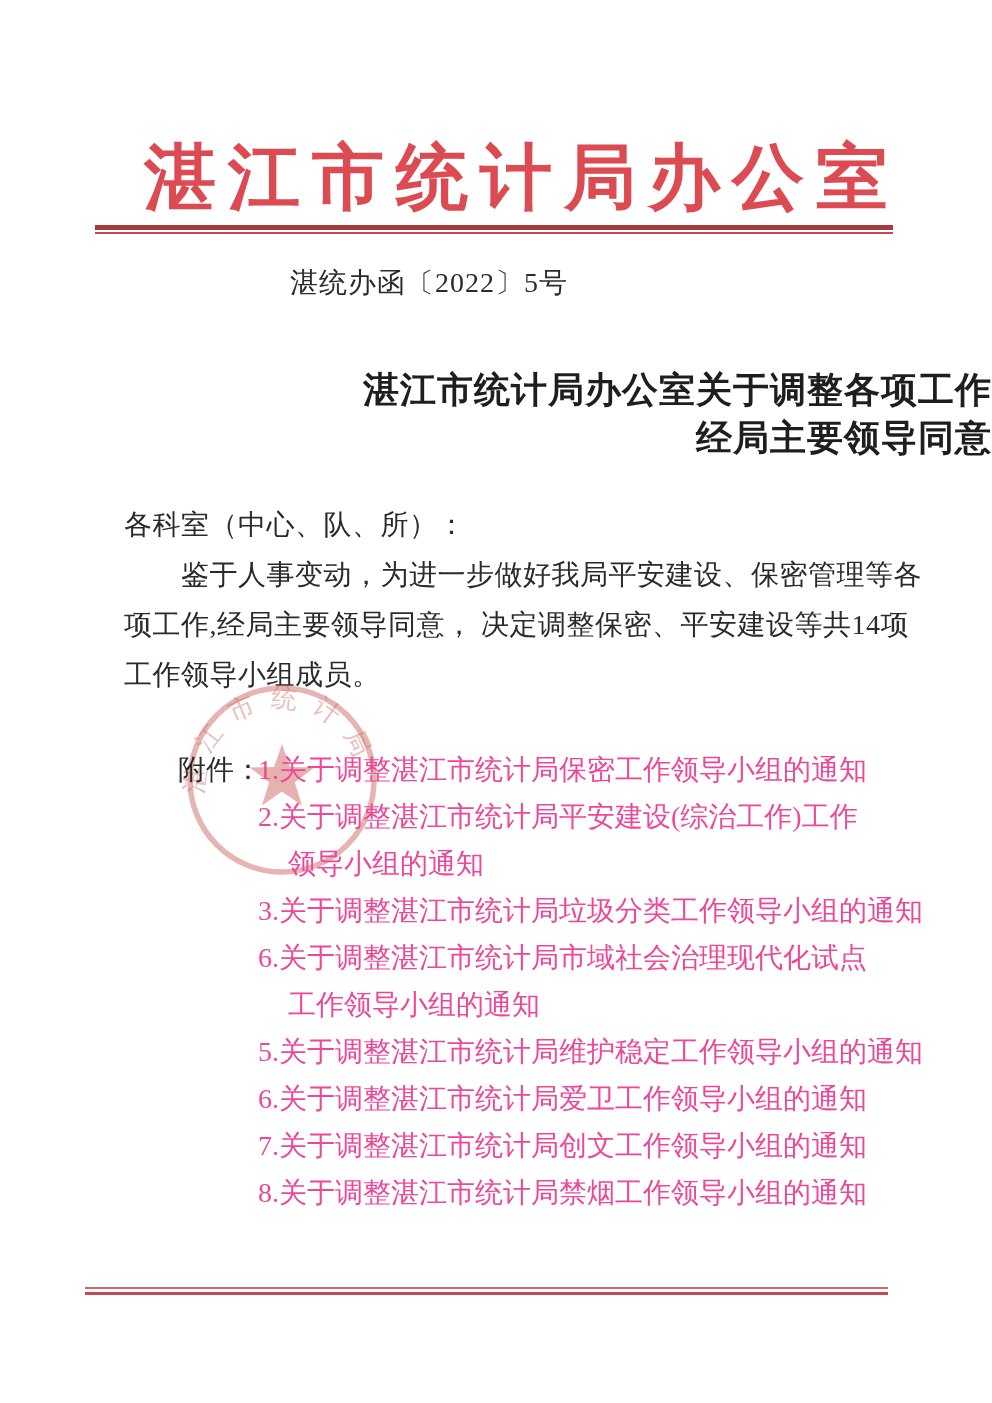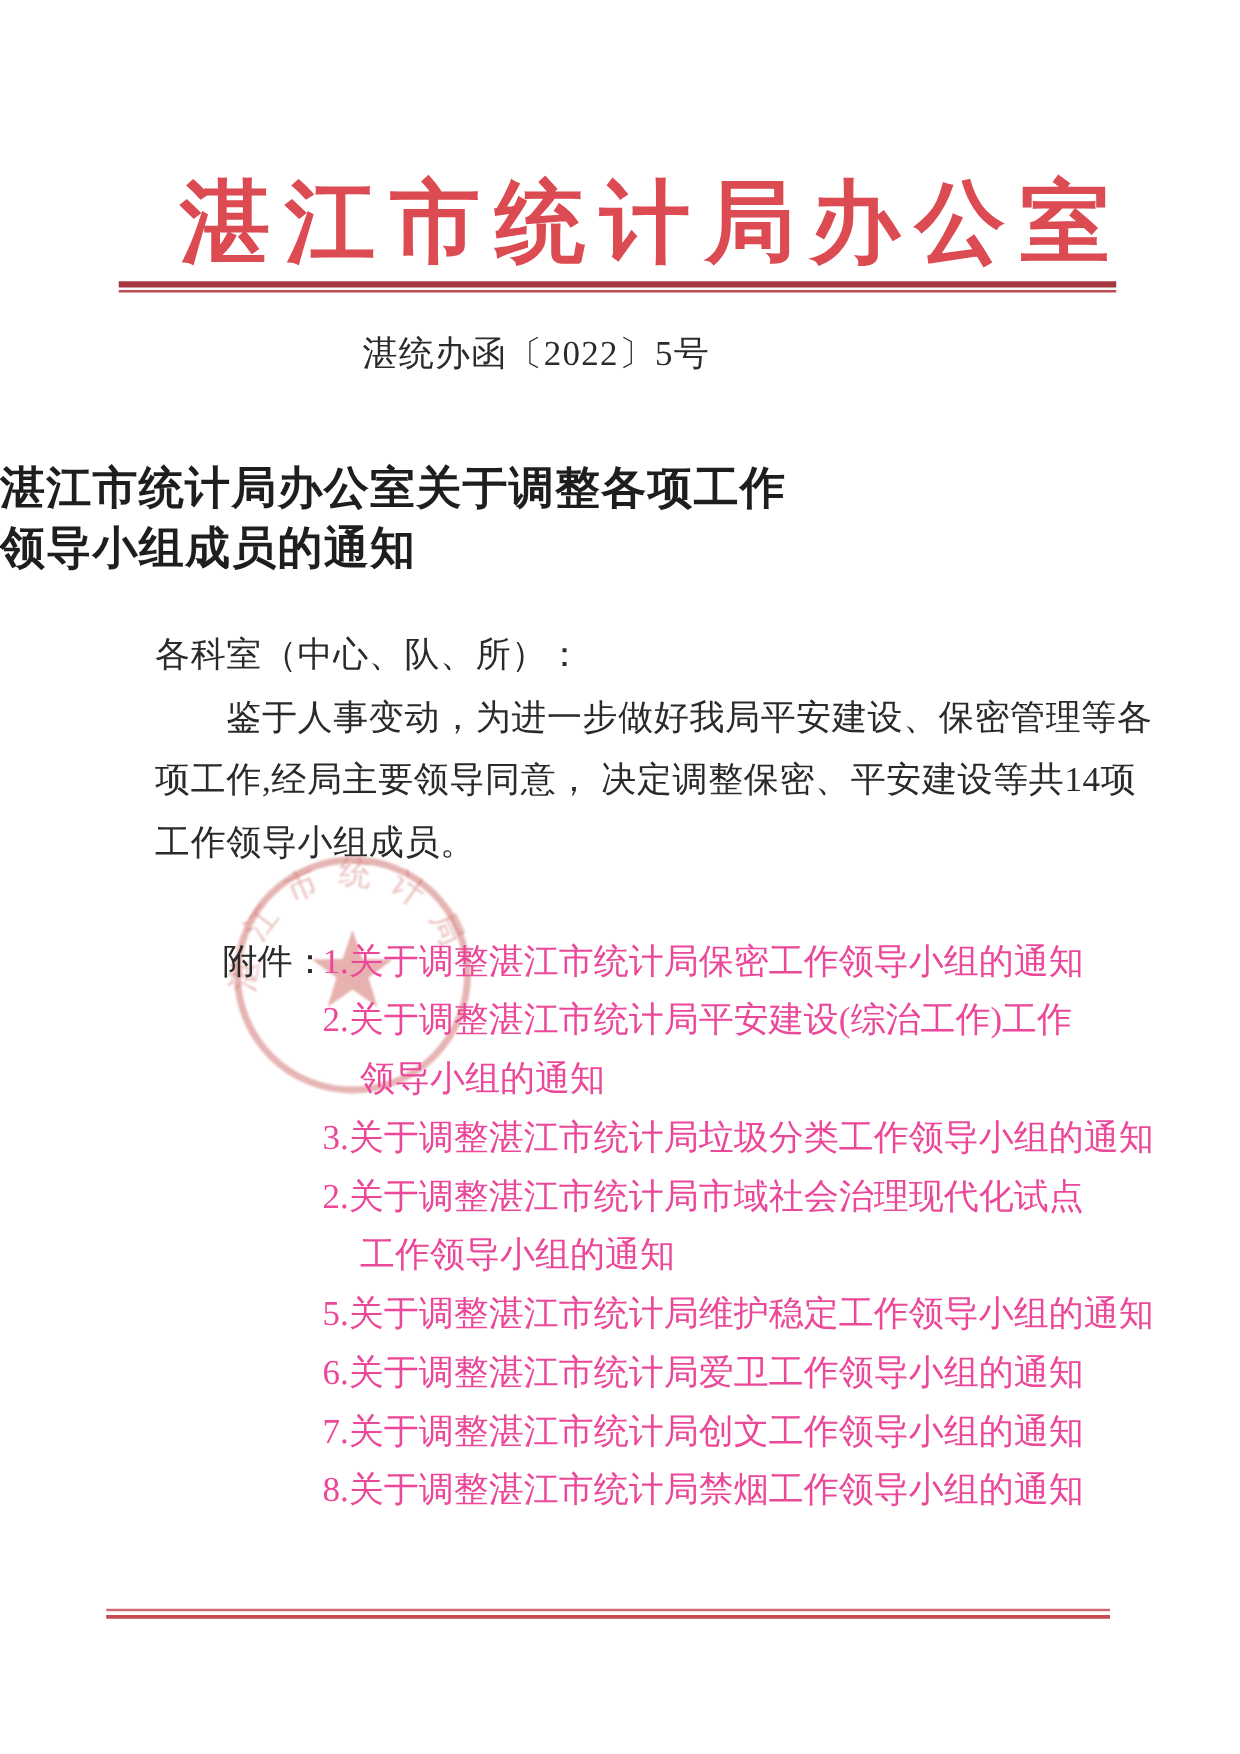--- a/index.html
+++ b/index.html
@@ -41,21 +41,21 @@
     letter-spacing: 1px;
     color: #2b2b2b;
     white-space: nowrap;
   }
 
   
   .doc-title {
     position: absolute;
     top: 366px; left: 0;
     width: 100%;
-    text-align: left;
+    text-align: right;
     font-size: 36px;
     font-weight: 700;
     line-height: 48px;
     letter-spacing: 1px;
     color: #1e1e1e;
   }
 
   
   .body-block {
     position: absolute;
@@ -115,21 +115,21 @@
 
   <div class="header-rule">
     <div class="rule-thick"></div>
     <div class="rule-thin"></div>
   </div>
 
   <div class="doc-number">湛统办函〔2022〕5号</div>
 
   <div class="doc-title">
     <div>湛江市统计局办公室关于调整各项工作</div>
-    <div>领导小组成员的通知</div>
+    <div>经局主要领导同意</div>
   </div>
 
   <div class="body-block">
     <div class="para-line">各科室（中心、队、所）：</div>
     <div class="para-line para-indent">鉴于人事变动，为进一步做好我局平安建设、保密管理等各</div>
     <div class="para-line">项工作,经局主要领导同意， 决定调整保密、平安建设等共14项</div>
     <div class="para-line">工作领导小组成员。</div>
   </div>
 
   <svg class="seal" viewBox="0 0 200 200" xmlns="http://www.w3.org/2000/svg">
@@ -150,21 +150,21 @@
       <div class="att-line">1.关于调整湛江市统计局保密工作领导小组的通知</div>
     </div>
     <div class="att-item">
       <div class="att-line">2.关于调整湛江市统计局平安建设(综治工作)工作</div>
       <div class="att-line cont">领导小组的通知</div>
     </div>
     <div class="att-item">
       <div class="att-line">3.关于调整湛江市统计局垃圾分类工作领导小组的通知</div>
     </div>
     <div class="att-item">
-      <div class="att-line">2.关于调整湛江市统计局市域社会治理现代化试点</div>
+      <div class="att-line">6.关于调整湛江市统计局市域社会治理现代化试点</div>
       <div class="att-line cont">工作领导小组的通知</div>
     </div>
     <div class="att-item">
       <div class="att-line">5.关于调整湛江市统计局维护稳定工作领导小组的通知</div>
     </div>
     <div class="att-item">
       <div class="att-line">6.关于调整湛江市统计局爱卫工作领导小组的通知</div>
     </div>
     <div class="att-item">
       <div class="att-line">7.关于调整湛江市统计局创文工作领导小组的通知</div>

